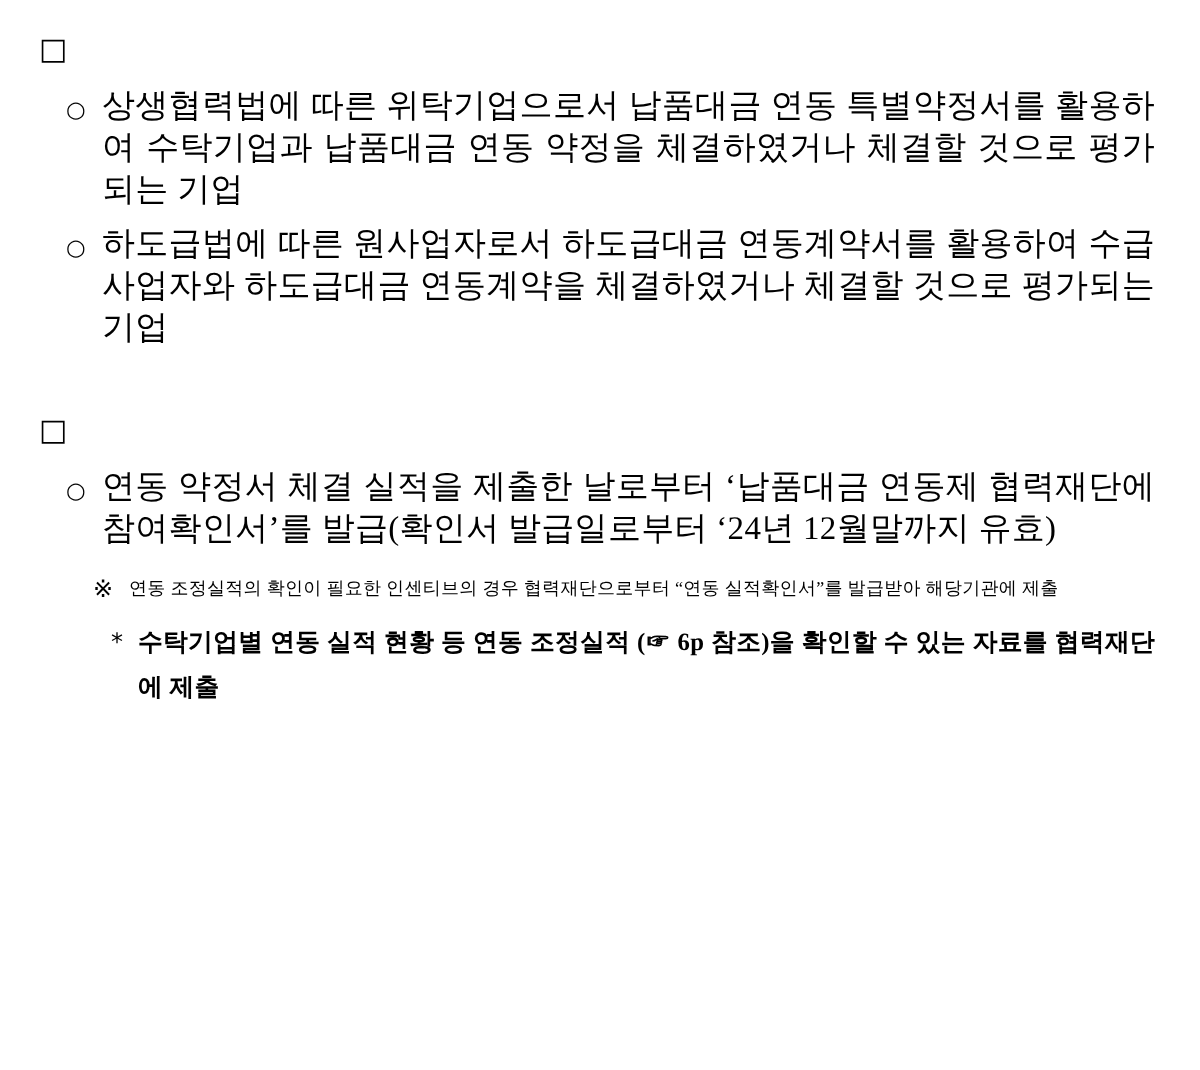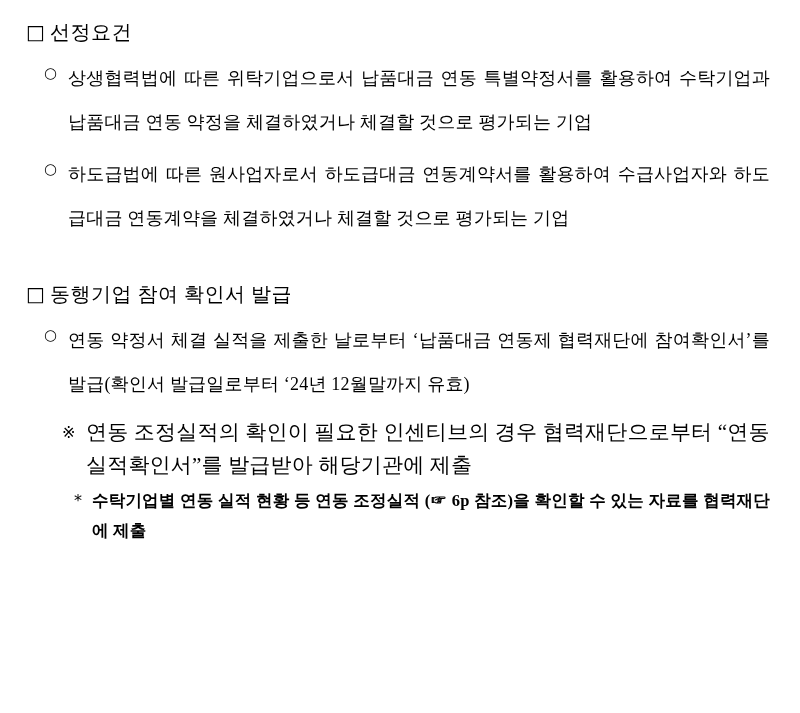--- a/index.html
+++ b/index.html
@@ -52,22 +52,22 @@
     padding-left: 18px;
   }
   .bullet .marker {
     font-size: 15px;
     line-height: 34px;
     width: 24px;
     flex: 0 0 24px;
     font-family: "DejaVu Sans", sans-serif;
   }
   .bullet .body {
-    font-size: 18px;
-    line-height: 44px;
+    font-size: 22px;
+    line-height: 28px;
     text-align: justify;
     text-justify: inter-character;
     flex: 1 1 auto;
     letter-spacing: 0.2px;
   }
 
   
   .note {
     display: flex;
     align-items: flex-start;
@@ -75,21 +75,21 @@
     padding-left: 36px;
   }
   .note .marker {
     font-size: 16px;
     line-height: 33px;
     width: 24px;
     flex: 0 0 24px;
     font-family: "DejaVu Sans", sans-serif;
   }
   .note .body {
-    font-size: 21px;
+    font-size: 12px;
     line-height: 33px;
     flex: 1 1 auto;
     text-align: left;
     letter-spacing: 0.2px;
   }
 
   
   .subnote {
     display: flex;
     align-items: flex-start;
@@ -116,38 +116,36 @@
     height: 26px;
   }
 </style>
 </head>
 <body>
 
 <div class="page">
 
   <div class="section-head">
     <span class="marker">□</span>
-    <span class="head-text">선정요건</span>
   </div>
 
   <div class="bullet">
     <span class="marker">○</span>
     <span class="body">상생협력법에 따른 위탁기업으로서 납품대금 연동 특별약정서를 활용하여 수탁기업과 납품대금 연동 약정을 체결하였거나 체결할 것으로 평가되는 기업</span>
   </div>
 
   <div class="bullet">
     <span class="marker">○</span>
     <span class="body">하도급법에 따른 원사업자로서 하도급대금 연동계약서를 활용하여 수급사업자와 하도급대금 연동계약을 체결하였거나 체결할 것으로 평가되는 기업</span>
   </div>
 
   <div class="block-gap"></div>
 
   <div class="section-head">
     <span class="marker">□</span>
-    <span class="head-text">동행기업 참여 확인서 발급</span>
   </div>
 
   <div class="bullet">
     <span class="marker">○</span>
     <span class="body">연동 약정서 체결 실적을 제출한 날로부터 ‘납품대금 연동제 협력재단에 참여확인서’를 발급(확인서 발급일로부터 ‘24년 12월말까지 유효)</span>
   </div>
 
   <div class="note">
     <span class="marker">※</span>
     <span class="body">연동 조정실적의 확인이 필요한 인센티브의 경우 협력재단으로부터 “연동 실적확인서”를 발급받아 해당기관에 제출</span>

